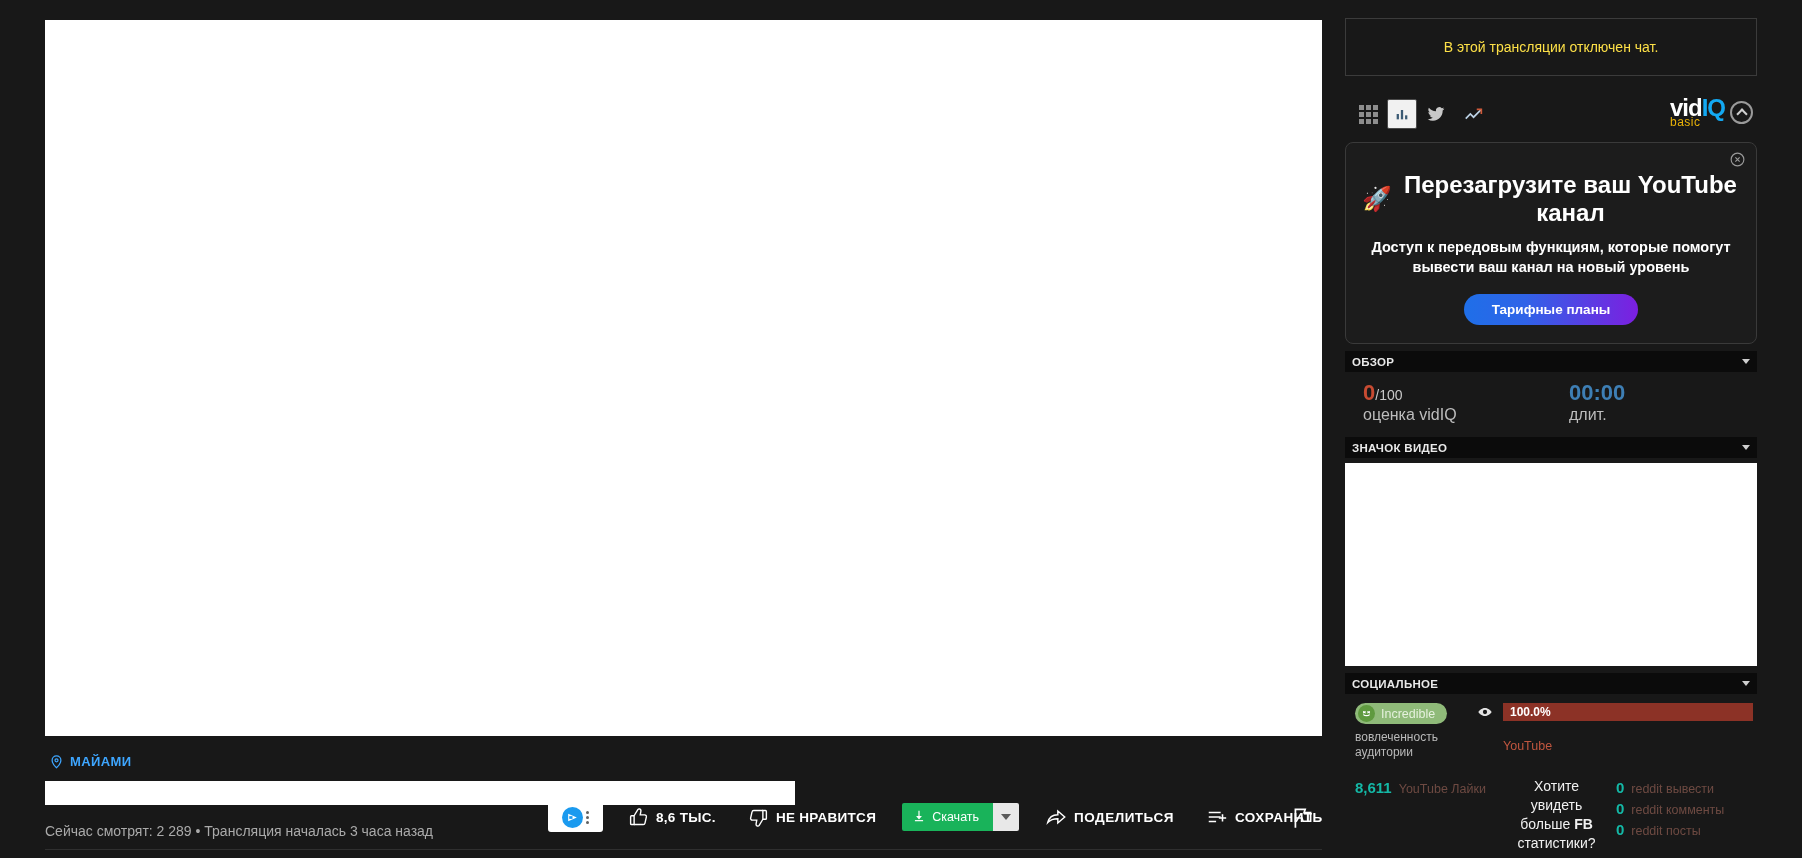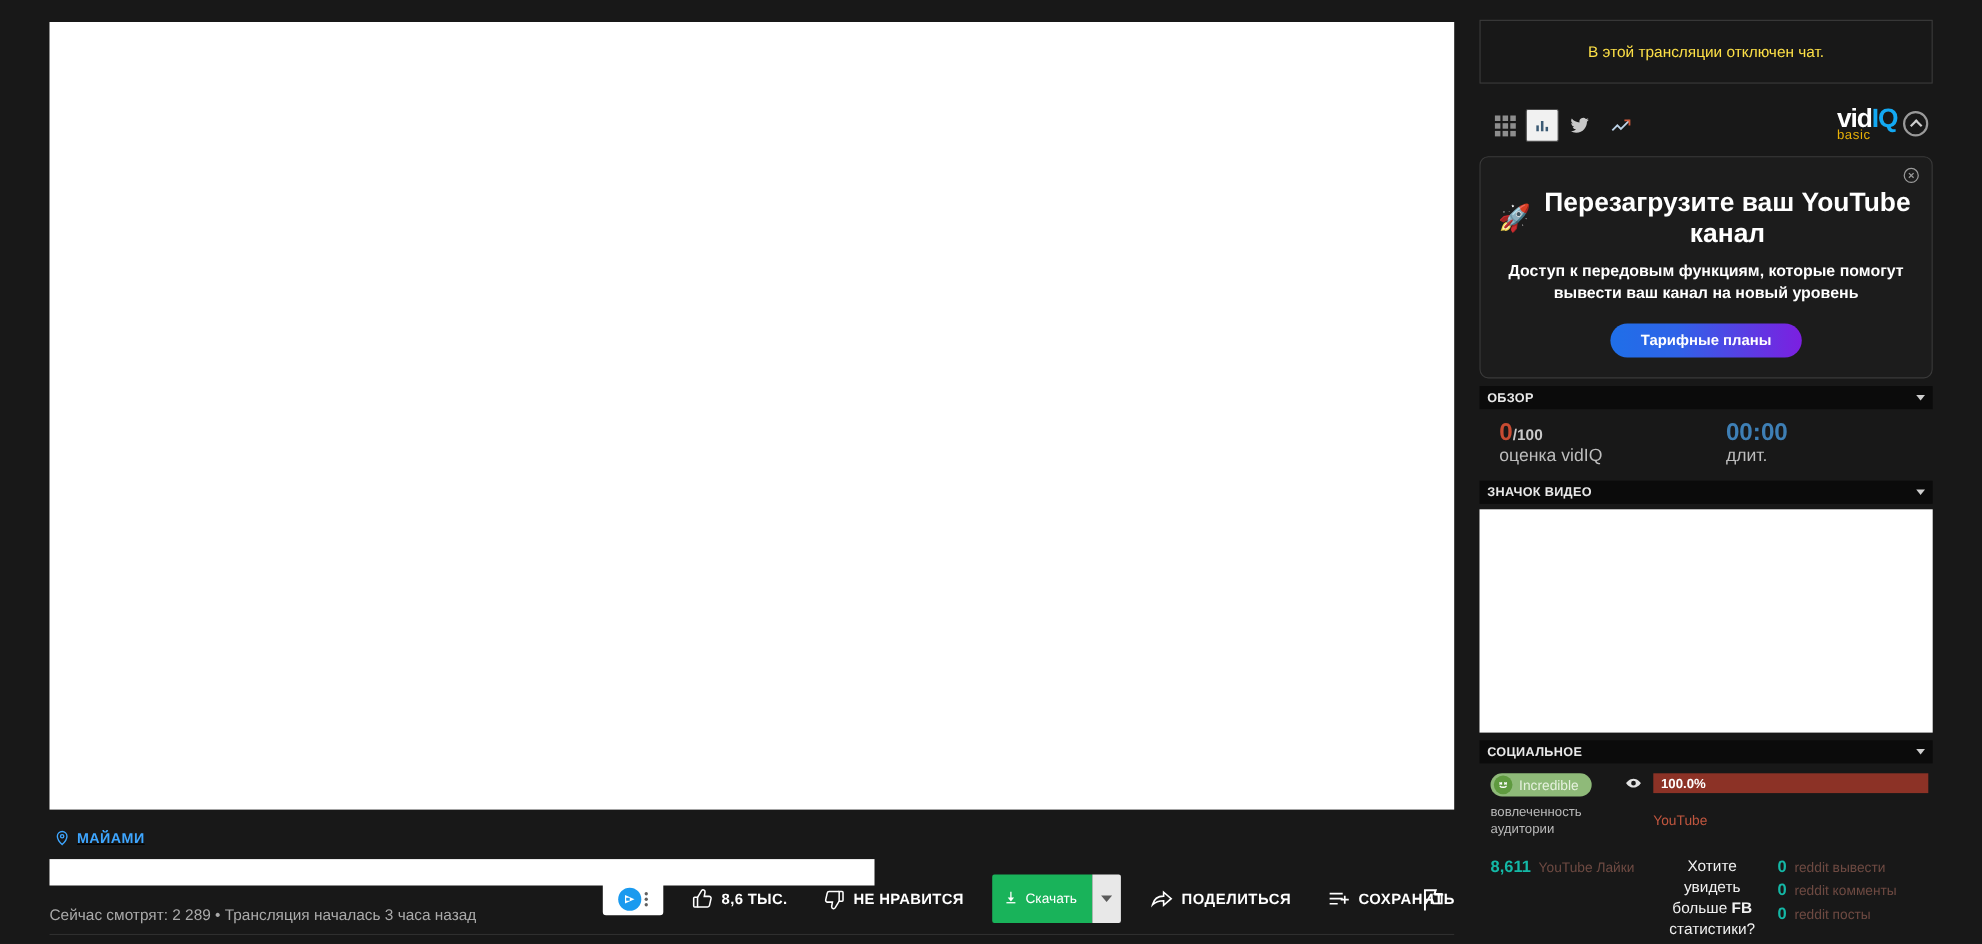--- a/index.html
+++ b/index.html
@@ -12,21 +12,21 @@
   #root { position: relative; width: 1802px; height: 858px; background: #181818; }
 
   
   .player-col { position: absolute; left: 45px; top: 20px; width: 1277px; }
   .video-surface {
     width: 1277px; height: 716px;
     background: #ffffff;
   }
   .location-row {
     display: flex; align-items: center; gap: 6px;
-    height: 28px; margin-top: 11px; padding-left: 4px; text-decoration: underline;
+    height: 28px; margin-top: 11px; padding-left: 4px;
   }
   .pin-icon { width: 15px; height: 15px; display: block; }
   .location-label {
     color: #3ea6ff; font-size: 13px; font-weight: 700;
     letter-spacing: .4px; text-transform: uppercase;
   }
   .title-bar {
     width: 750px; height: 24px; background: #ffffff; margin-top: 6px;
   }
   .meta-row {
@@ -56,21 +56,21 @@
   }
   .act {
     display: flex; align-items: center; gap: 7px;
     padding: 0 16px; height: 34px; color: #fff;
     font-size: 13.5px; font-weight: 700; letter-spacing: .5px;
     text-transform: uppercase; cursor: pointer; white-space: nowrap;
   }
   .act svg { display: block; flex: none; }
   .act .count { font-size: 13.5px; font-weight: 700; letter-spacing: .3px; }
 
-  .dl-group { display: flex; align-items: stretch; height: 44px; margin: 0 10px; }
+  .dl-group { display: flex; align-items: stretch; height: 28px; margin: 0 10px; }
   .dl-main {
     display: flex; align-items: center; gap: 6px;
     background: #19b35a; color: #fff; padding: 0 14px 0 10px;
     font-size: 12.5px; border-radius: 2px 0 0 2px; cursor: pointer;
   }
   .dl-arrow-box {
     width: 26px; background: #e8e8e8; border-radius: 0 2px 2px 0;
     display: flex; align-items: center; justify-content: center; cursor: pointer;
   }
   .dl-arrow-box .caret {
@@ -155,21 +155,21 @@
   .sec-head .tri {
     width: 0; height: 0; border-left: 4px solid transparent;
     border-right: 4px solid transparent; border-top: 5px solid #cfcfcf;
   }
 
   
   .overview { display: flex; padding: 9px 0 6px 0; }
   .ov-cell { width: 50%; padding-left: 18px; }
   .ov-big { font-size: 22px; font-weight: 700; line-height: 1.05; }
   .ov-big .score { color: #c74b32; }
-  .ov-big .den { color: #c9c9c9; font-size: 14px; font-weight: 700; }
+  .ov-big .den { color: #c9c9c9; font-size: 14px; font-weight: 400; }
   .ov-big .dur { color: #3e7fb5; }
   .ov-lbl { color: #bdbdbd; font-size: 16px; margin-top: 2px; }
 
   
   .thumb { margin-top: 5px; width: 100%; height: 203px; background: #ffffff; }
 
   
   .social { padding-top: 9px; position: relative; }
   .soc-top { display: flex; gap: 0; }
   .soc-left { width: 122px; padding-left: 10px; }

